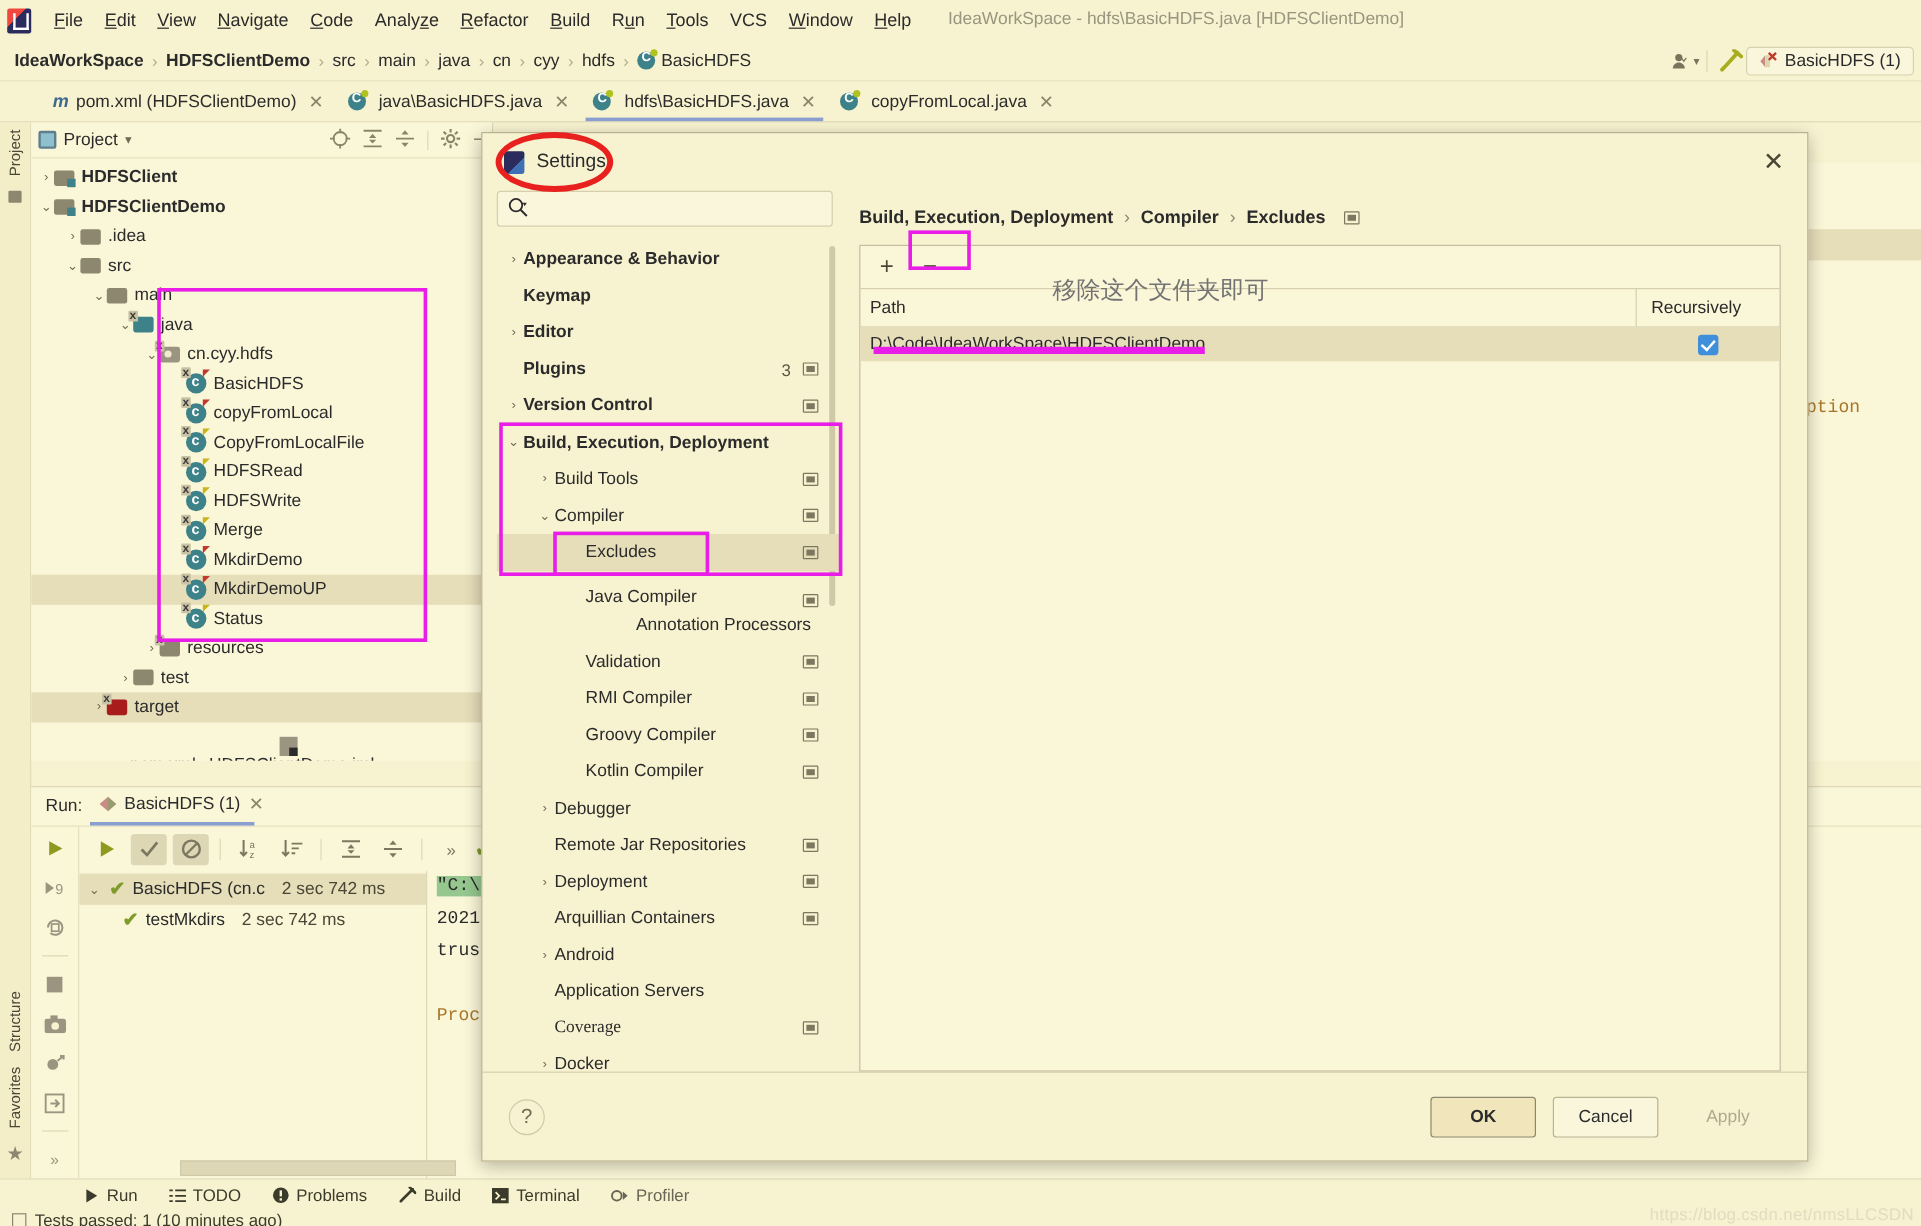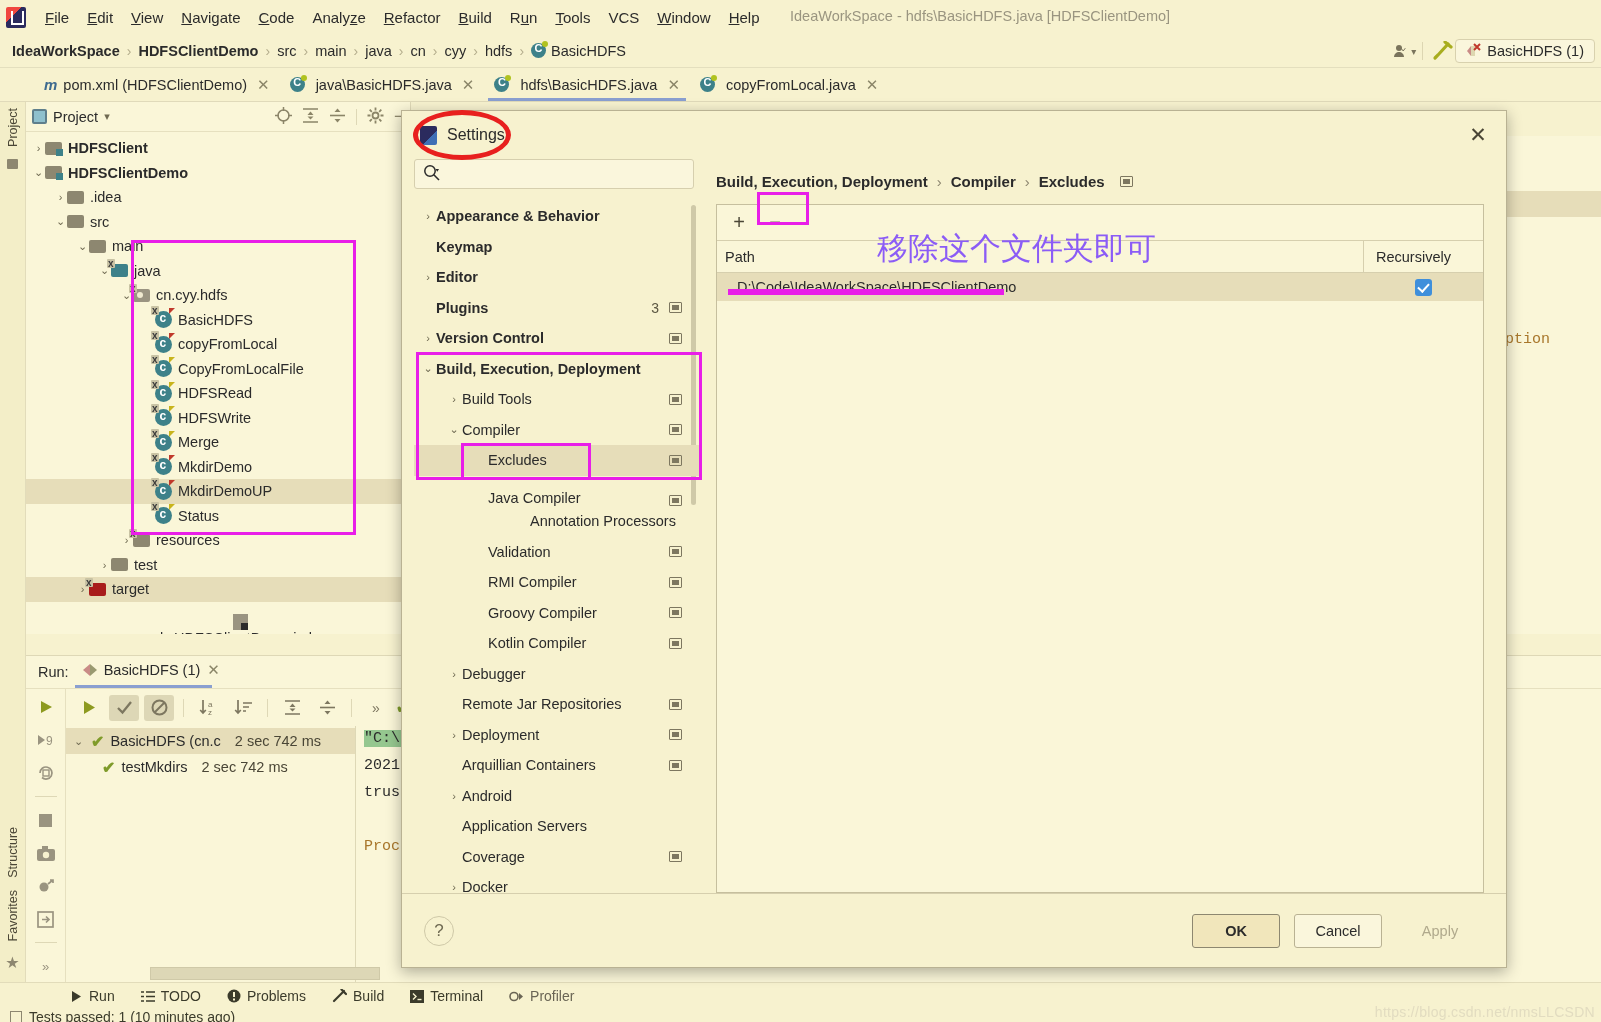--- a/index.html
+++ b/index.html
@@ -208,36 +208,36 @@
   #dlg-right{ flex:1; padding:14px 22px 0 14px; display:flex; flex-direction:column; min-width:0;}
   #bc{ display:flex; align-items:center; gap:9px; font-size:15px; font-weight:bold; margin-bottom:14px;}
   #bc .sep{color:#8d8770; font-weight:normal;}
   #excl-box{ flex:1; border:1px solid #c6bf9e; background:#faf6d8; display:flex; flex-direction:column; min-height:0; position:relative;}
   #excl-toolbar{ height:36px; display:flex; align-items:center; padding-left:6px; gap:4px; border-bottom:1px solid #d6cfae;}
   .ebtn{ width:32px;height:28px; display:flex;align-items:center;justify-content:center; font-size:20px; color:#4a4636;}
   #excl-headrow{ height:32px; display:flex; align-items:center; border-bottom:1px solid #d6cfae; font-size:14.5px;}
   #excl-headrow .col-path{ flex:1; padding-left:8px;}
   #excl-headrow .col-rec{ width:120px; padding-left:12px; border-left:1px solid #d6cfae; height:100%; display:flex; align-items:center;}
   .erow{ height:28px; display:flex; align-items:center; background:#e6ddb9; font-size:14.5px;}
-  .erow .col-path{flex:1; padding-left:20px;}
+  .erow .col-path{flex:1; padding-left:8px;}
   .erow .col-rec{width:120px; display:flex; align-items:center; justify-content:center;}
   .cbx{ width:17px;height:17px;background:#3f8fdb;border-radius:3px;position:relative;}
   .cbx::after{content:"";position:absolute;left:5px;top:2px;width:5px;height:9px;border:solid #fff;border-width:0 2.5px 2.5px 0;transform:rotate(42deg);}
   #dlg-footer{ height:74px; border-top:1px solid #d6cfae; display:flex; align-items:center; padding:0 22px; gap:14px;}
   #help-btn{ width:30px;height:30px;border-radius:50%;border:1px solid #cfc9a8;display:flex;align-items:center;justify-content:center;color:#6f6a52;font-size:17px;}
   #dlg-footer .spacer{flex:1;}
   .dbtn{ min-width:88px; height:34px; border:1px solid #b9b293; border-radius:3px; background:#faf6dc;
     display:flex;align-items:center;justify-content:center; font-size:14.5px;}
   .dbtn.primary{ background:#f1e6bb; border-color:#8d8770; font-weight:bold;}
   .dbtn.disabled{ border:none; background:transparent; color:#b0a98c;}
   
   .ann-rect{ position:absolute; border:3px solid #e81ee8; pointer-events:none;}
   .ann-line{ position:absolute; background:#e81ee8; pointer-events:none;}
   .ann-circle{ position:absolute; border:5px solid #e8201e; border-radius:50%; pointer-events:none;}
-  #ann-cn-text{ position:absolute; left:877px; top:228px; color:#8b5cf6; font-size:31px;
+  #ann-cn-text{ position:absolute; left:877px; top:228px; color:#737373; font-size:20px;
     font-family:"DejaVu Sans", sans-serif; white-space:nowrap; pointer-events:none;}
 </style>
 </head>
 <body>
 
 <div id="menubar">
   <div class="ij-logo"></div>
   <div class="menu-item"><span class="mn">F</span>ile</div>
   <div class="menu-item"><span class="mn">E</span>dit</div>
   <div class="menu-item"><span class="mn">V</span>iew</div>
@@ -875,21 +875,21 @@
           <div class="snode" style="padding-left: 32px;">
             <span class="sarrow">›</span>
             <span class="slabel">Android</span>
             <span class="sbadge"></span>
           </div>
           <div class="snode" style="padding-left: 32px;">
             <span class="sarrow none">›</span>
             <span class="slabel">Application Servers</span>
             <span class="sbadge"></span>
           </div>
-          <div class="snode" style="padding-left: 32px;">
+          <div class="snode" style="padding-left: 32px; font-family: Liberation Serif, serif;">
             <span class="sarrow none">›</span>
             <span class="slabel">Coverage</span>
             <span class="sbadge">
               <span class="proj-ico"></span>
             </span>
           </div>
           <div class="snode" style="padding-left: 32px;">
             <span class="sarrow">›</span>
             <span class="slabel">Docker</span>
             <span class="sbadge"></span>

